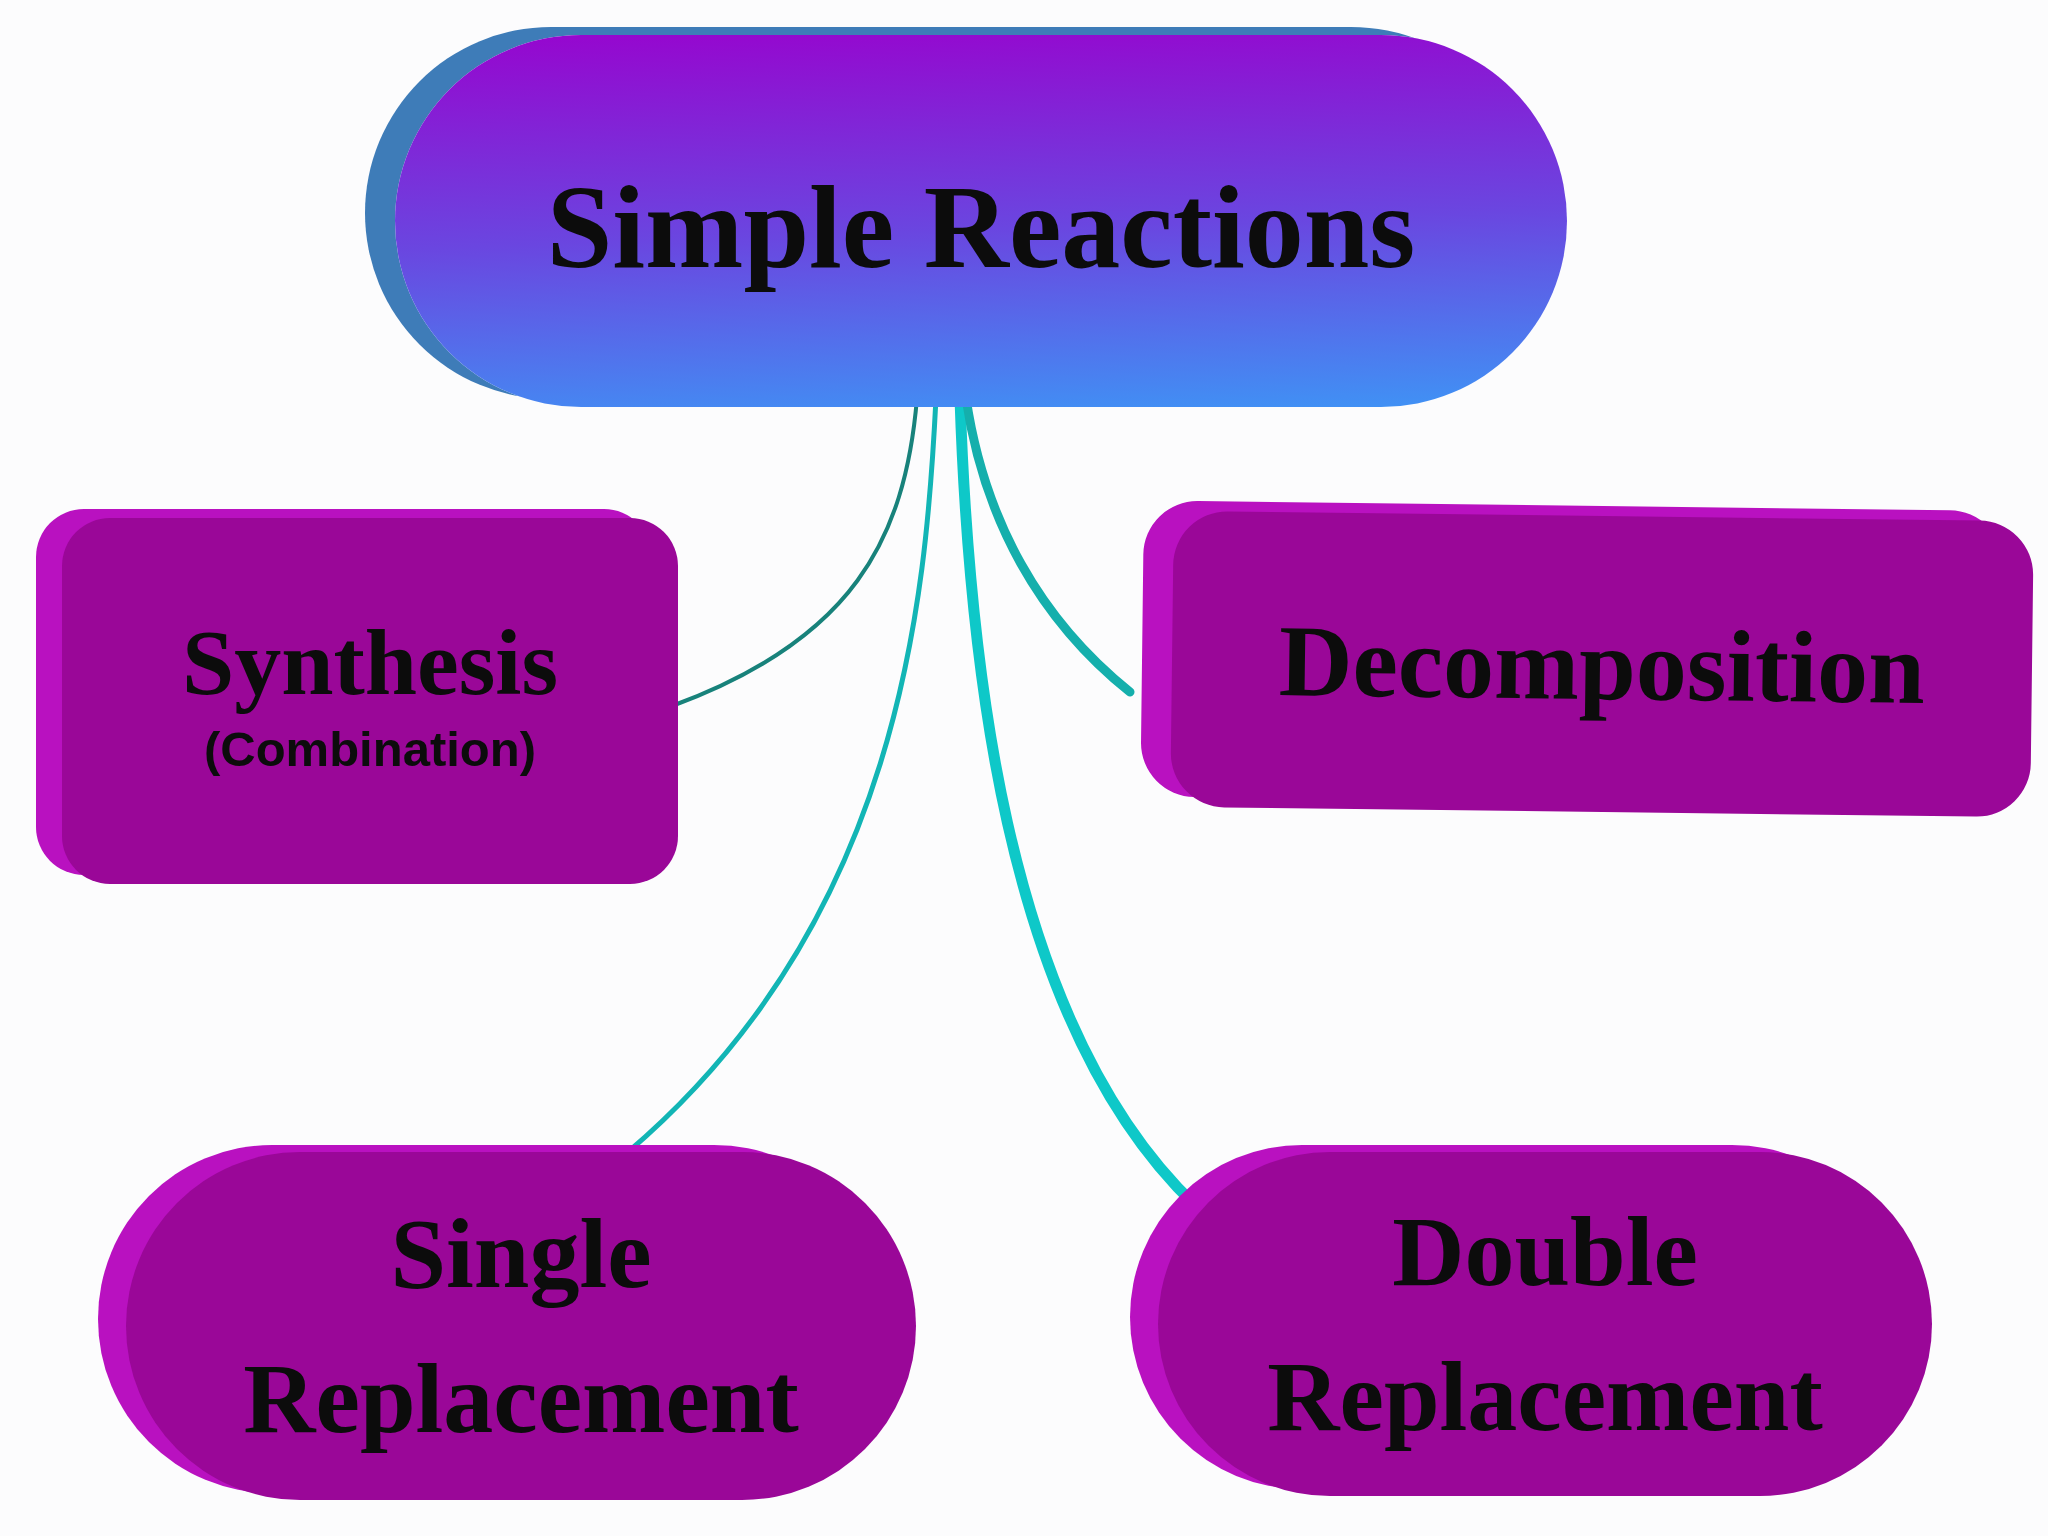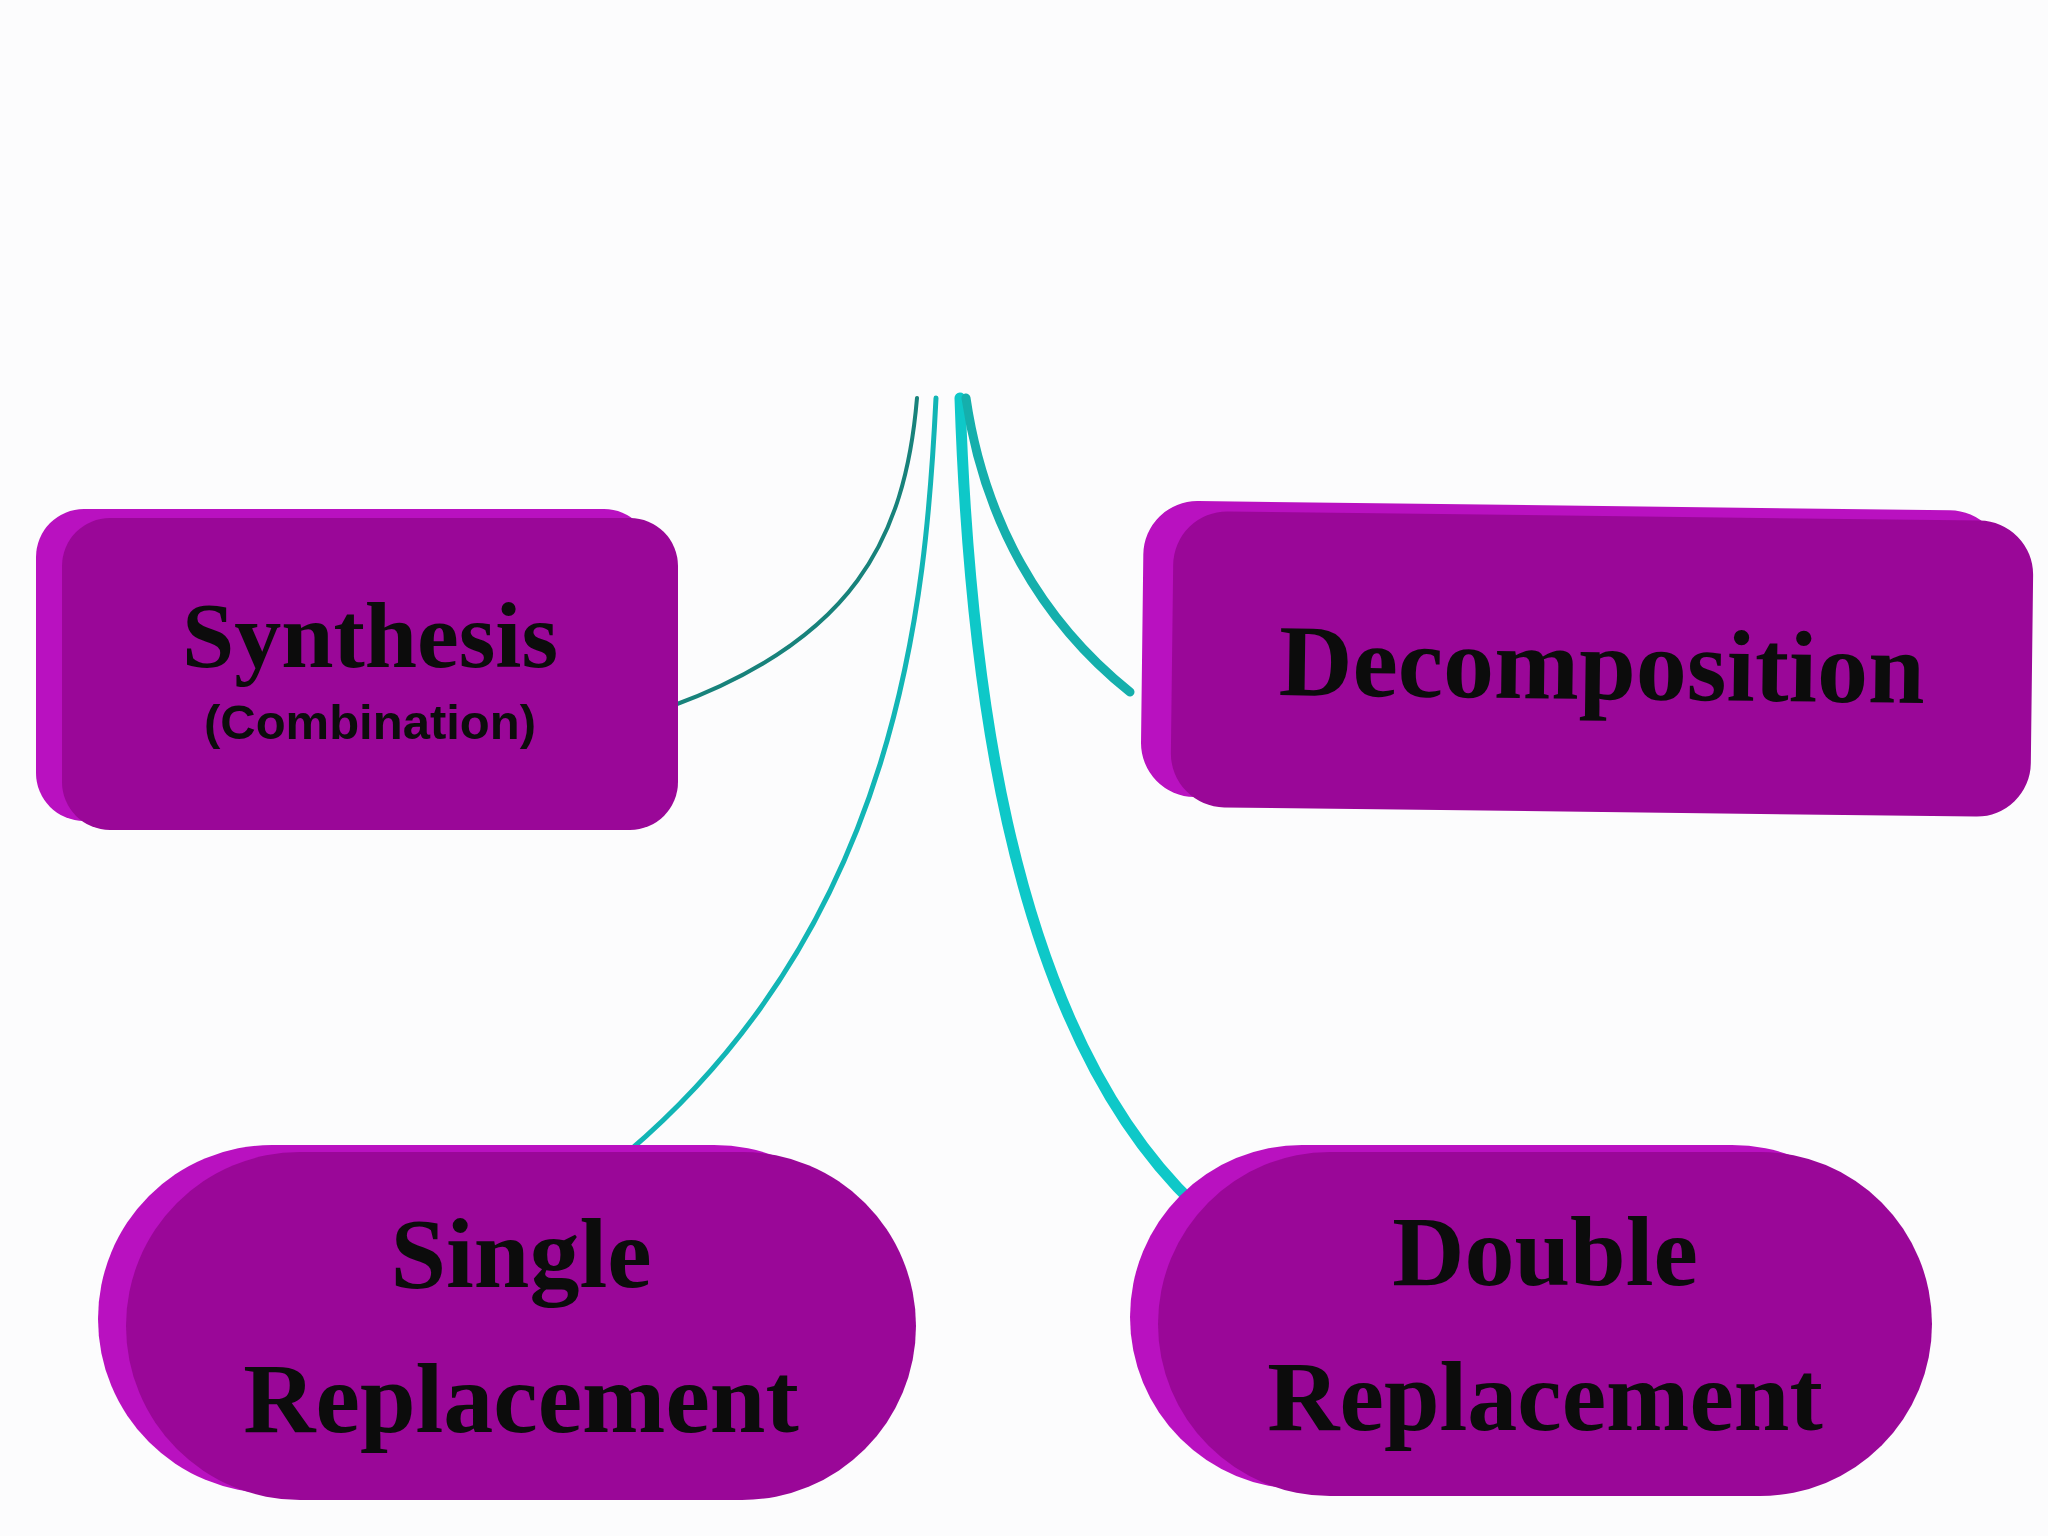--- a/index.html
+++ b/index.html
@@ -56,21 +56,21 @@
     border-radius: 186px;
     background: linear-gradient(178deg, var(--root-g1) 2%, var(--root-g2) 52%, var(--root-g3) 100%);
     box-shadow: -30px -8px 0 var(--root-edge);
     font-size: 118px;
     padding-top: 14px;
     box-sizing: border-box;
   }
   .box, .pill { background: var(--node-fill); }
   .synthesis {
     left: 62px; top: 518px;
-    width: 616px; height: 312px;
+    width: 616px; height: 366px;
     border-radius: 48px;
     box-shadow: -26px -9px 0 var(--node-edge);
     padding-bottom: 10px;
     box-sizing: border-box;
   }
   .synthesis .label { font-size: 94px; line-height: 1.02; }
   .synthesis .sublabel {
     font-family: "Liberation Sans", "DejaVu Sans", sans-serif;
     font-size: 49px;
     font-weight: bold;
@@ -104,20 +104,23 @@
 
 <div class="canvas">
 
   <svg class="connectors" viewBox="0 0 2048 1536" aria-hidden="true">
     <path class="conn conn-a" d="M 917 398 C 905 540, 852 640, 672 706"></path>
     <path class="conn conn-b" d="M 936 398 C 926 600, 900 920, 628 1152"></path>
     <path class="conn conn-c" d="M 960 398 C 968 640, 1000 1020, 1196 1206"></path>
     <path class="conn conn-d" d="M 966 398 C 984 520, 1040 620, 1130 692"></path>
   </svg>
 
+  <div class="node root">
+    <span class="label">Simple Reactions</span>
+  </div>
 
   <div class="node box synthesis">
     <span class="label">Synthesis</span>
     <span class="sublabel">(Combination)</span>
   </div>
 
   <div class="node box decomposition">
     <span class="label">Decomposition</span>
   </div>
 

